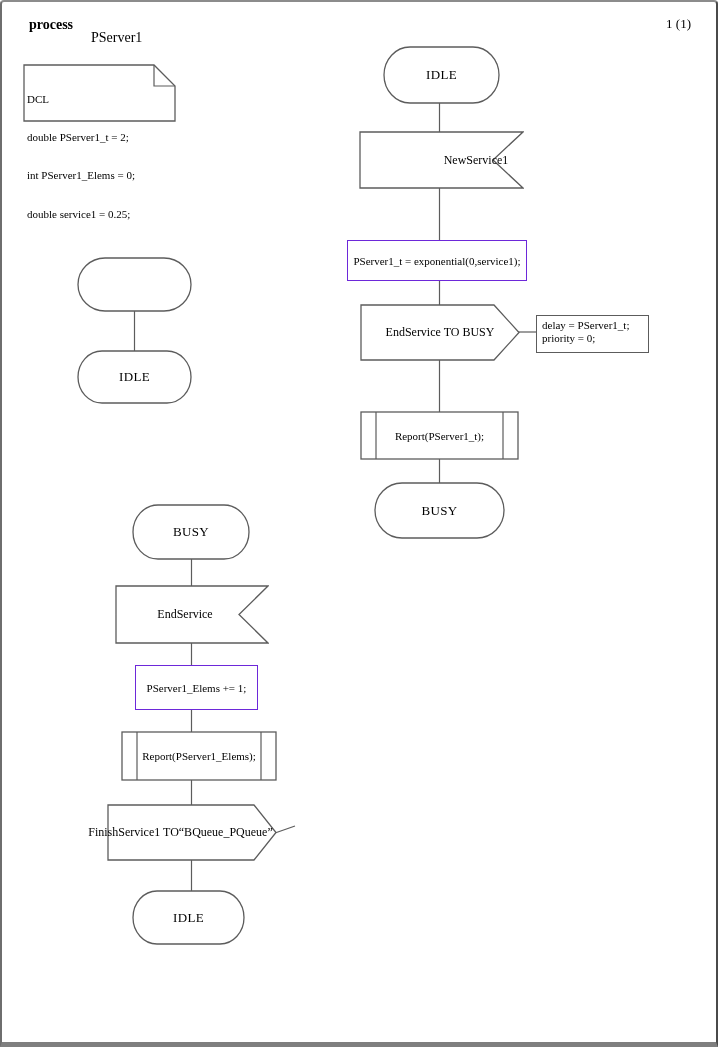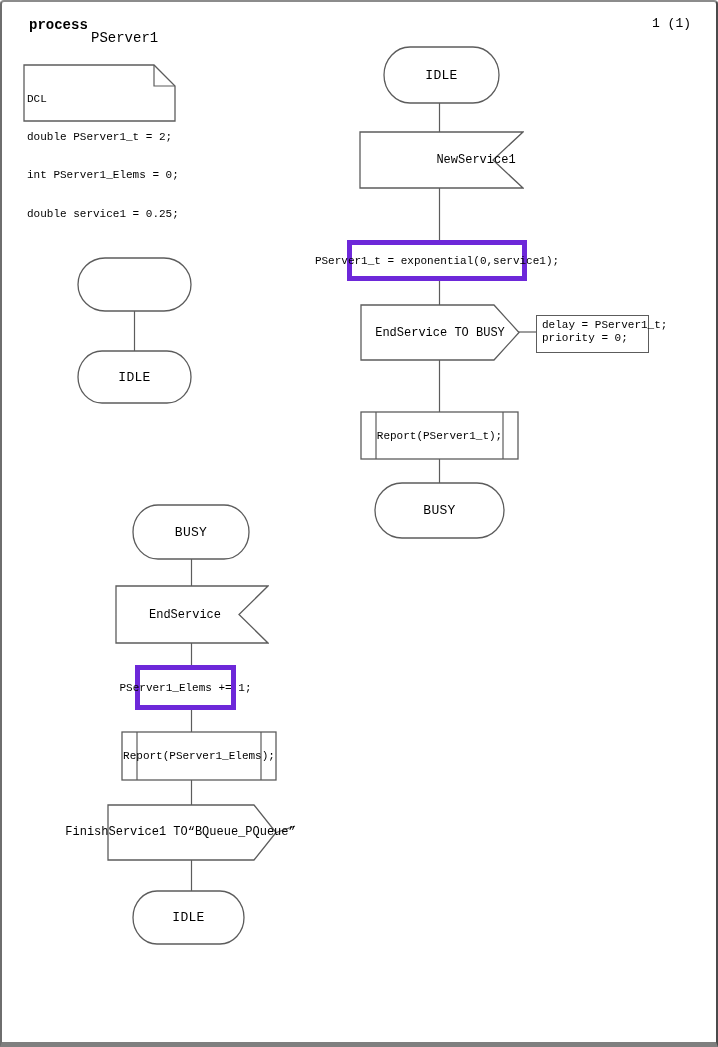--- a/index.html
+++ b/index.html
@@ -1,19 +1,19 @@
 <!DOCTYPE html>
 <html><head>
 <meta charset="utf-8">
 <style>
   html,body { margin:0; padding:0; background:#ffffff; }
   .page {
     position:relative; width:718px; height:1047px; box-sizing:border-box;
     background:#ffffff; overflow:hidden;
-    font-family:Liberation Mono, monospace; color:#000;
+    font-family:Liberation Serif, serif; color:#000;
     border-top:2px solid #8c8c8c;
     border-left:2px solid #6e6e6e;
     border-right:2px solid #4a4a4a;
     border-bottom:5px solid #7f7f7f;
     border-radius:4px 4px 0 0;
   }
   .hdr-kind { position:absolute; left:27px; top:15px; font-size:14px; font-weight:bold; }
   .hdr-name { position:absolute; left:89px; top:28px; font-size:14px; }
   .hdr-page { position:absolute; right:25px; top:14px; font-size:13px; }
 
@@ -23,21 +23,21 @@
     position:absolute; left:0; top:0; width:100%; height:100%;
     display:flex; align-items:center; justify-content:center;
     text-align:center; white-space:nowrap;
   }
   .fs-state { font-size:13px; letter-spacing:0.3px; }
   .fs-sig   { font-size:12px; }
   .fs-small { font-size:11px; }
 
   .task {
     position:absolute; box-sizing:border-box; background:#fff;
-    border:5px solid #6d28d9;
+    border:1px solid #6d28d9;
     display:flex; align-items:center; justify-content:center;
     white-space:nowrap; text-align:left;
   }
   .comment {
     position:absolute; box-sizing:border-box; background:#fff;
     border:1px solid #5c5c5c;
     padding:3px 4px 0 5px; line-height:13px; white-space:nowrap;
   }
   .dcl-text {
     position:absolute; left:25px; top:65px; font-size:11px; line-height:12.8px;
@@ -144,21 +144,21 @@
     <div class="label fs-state">BUSY</div>
   </div>
 
   <div class="node z1" style="left:113px; top:583px; width:154px; height:59px;">
     <svg viewBox="0 0 154 59">
       <polygon points="1,1 153,1 124,29.5 153,58 1,58" fill="#fff" stroke="#5c5c5c" stroke-width="1.3"></polygon>
     </svg>
     <div class="label fs-sig" style="width:140px;">EndService</div>
   </div>
 
-  <div class="task fs-small z1" style="left:133px; top:663px; width:101px; height:45px;">
+  <div class="task fs-small z1" style="left:133px; top:663px; width:123px; height:45px;">
     <span>PServer1_Elems += 1;</span>
   </div>
 
   <div class="node z1" style="left:111px; top:729px; width:172px; height:50px;">
     <svg viewBox="0 0 156 50">
       <rect x="1" y="1" width="154" height="48" fill="#fff" stroke="#5c5c5c" stroke-width="1.3"></rect>
       <line x1="16" y1="1" x2="16" y2="49" stroke="#5c5c5c" stroke-width="1.2"></line>
       <line x1="140" y1="1" x2="140" y2="49" stroke="#5c5c5c" stroke-width="1.2"></line>
     </svg>
     <div class="label fs-small">Report(PServer1_Elems);</div>

